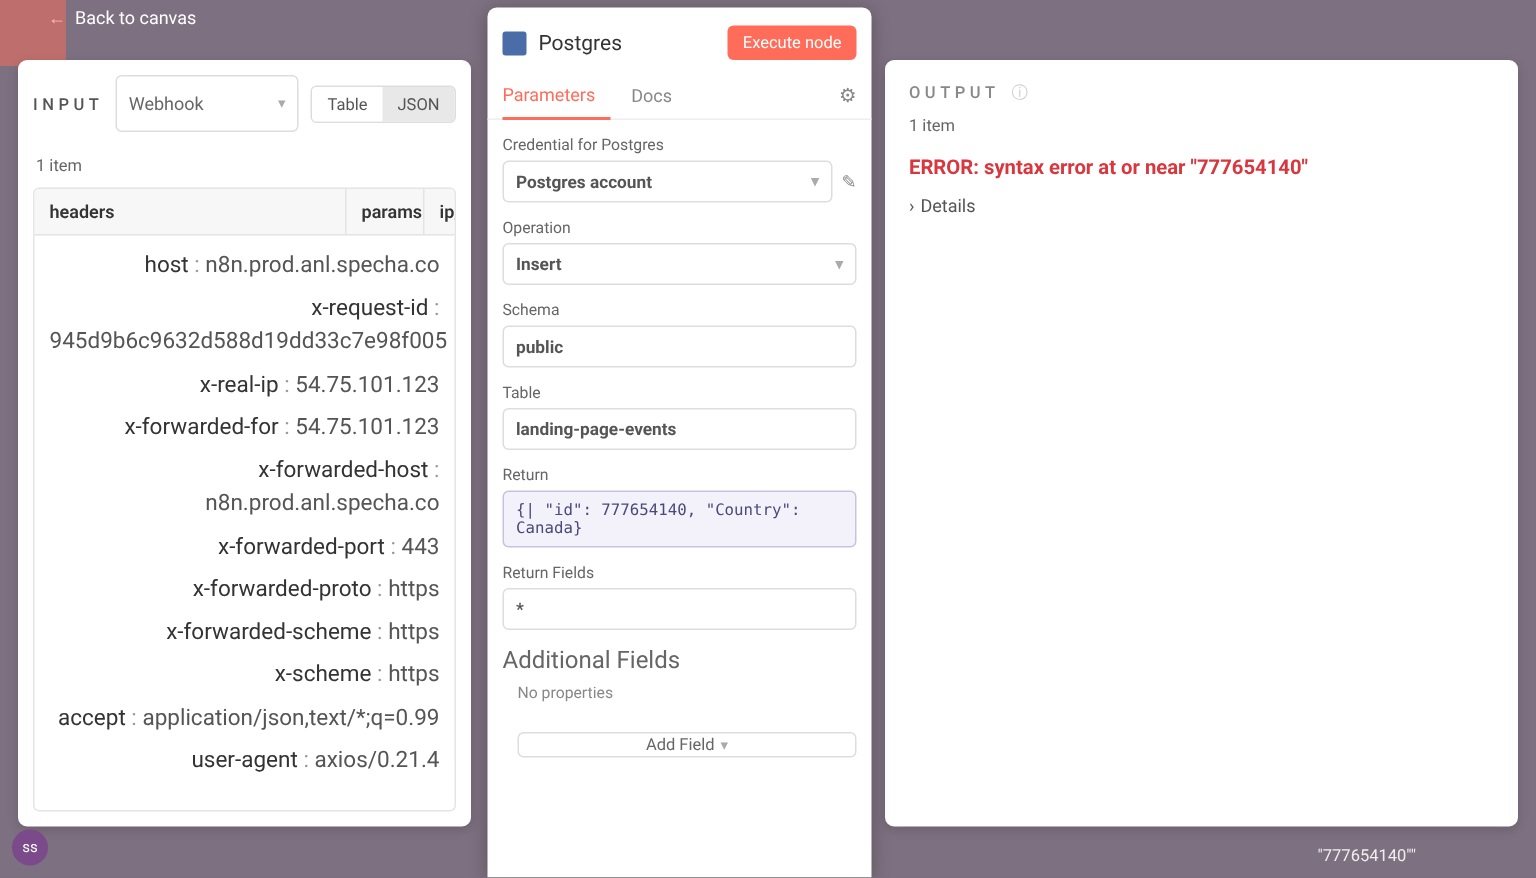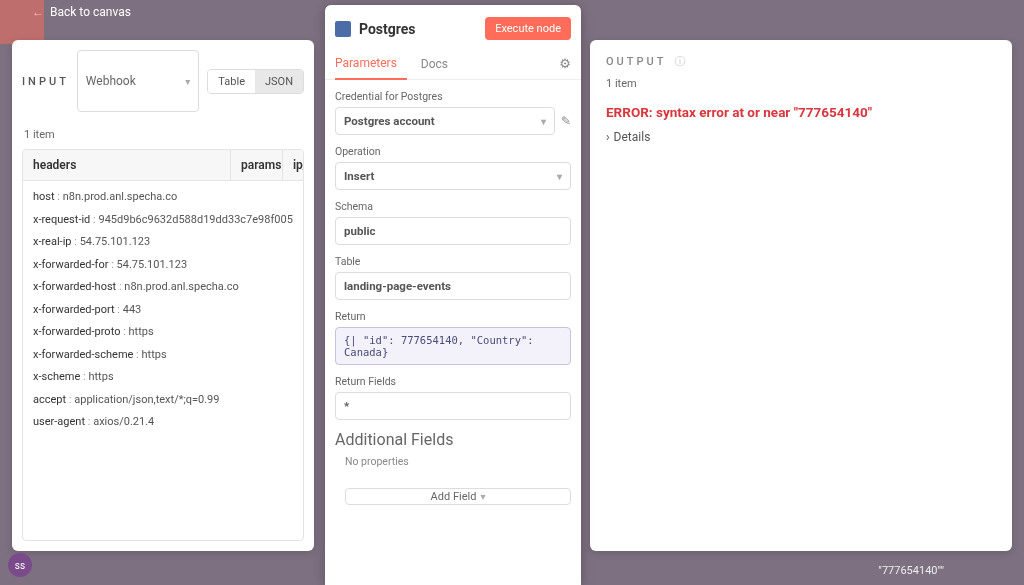--- a/index.html
+++ b/index.html
@@ -9,42 +9,42 @@
 .back-text { margin-left: 6px; }
 .logo-block { position: absolute; left: 0; top: 0; width: 44px; height: 44px; background: #ff6d5a; opacity: 0.5; border-radius: 0 0 3px 0; }
 
 .panel { background: #fff; border-radius: 6px; display: flex; flex-direction: column; box-shadow: 0 2px 8px rgba(0,0,0,0.15); }
 .input-panel { width: 302px; position: absolute; left: 12px; top: 40px; bottom: 34px; padding: 10px 10px; }
 .output-panel { position: absolute; right: 12px; top: 40px; bottom: 34px; left: 590px; padding: 14px 16px; }
 .center-panel { position: absolute; left: 325px; top: 5px; width: 256px; bottom: 0; background: #fff; border-radius: 6px 6px 0 0; box-shadow: 0 2px 12px rgba(0,0,0,0.25); padding: 0; z-index: 10; }
 
 .in-head-row { display: flex; align-items: center; gap: 8px; margin-bottom: 10px; }
 .in-title { letter-spacing: 3px; font-size: 11px; color: #555; font-weight: 500; }
-.in-select { flex: 1; border: 1px solid #ddd; border-radius: 4px; padding: 23px 8px; font-size: 12px; color: #666; background: #fff; display:flex; justify-content:space-between; align-items:center;}
+.in-select { flex: 1; border: 1px solid #ddd; border-radius: 4px; padding: 11px 8px; font-size: 12px; color: #666; background: #fff; display:flex; justify-content:space-between; align-items:center;}
 .btn-toggle-group { display: flex; border: 1px solid #ddd; border-radius: 4px; overflow: hidden; }
 .btn-toggle { padding: 5px 10px; font-size: 11px; color: #555; background: #fff; border: none; }
 .btn-toggle.active { background: #e8e8e8; }
 
 .item-count { font-size: 11px; color: #666; margin: 6px 2px 8px; }
 
 .data-table { border: 1px solid #e4e4e4; border-radius: 4px; font-size: 12px; flex:1; overflow:auto; }
 .dt-head { display: flex; background: #f7f7f7; border-bottom: 1px solid #e4e4e4; }
 .dt-head-cell { padding: 8px 10px; font-weight: 600; color: #333; font-size: 12px; }
 .dt-h-headers { flex: 1; border-right: 1px solid #e4e4e4; }
 .dt-h-params { width: 52px; border-right: 1px solid #e4e4e4; }
 .dt-h-query { width: 20px; overflow:hidden; white-space:nowrap; }
 .dt-body { padding: 8px 10px; }
-.kv { margin-bottom: 6px; color: #555; font-size: 11px; line-height: 1.5; }
+.kv { margin-bottom: 6px; color: #555; font-size: 15px; line-height: 1.5; text-align: right; }
 .kv .k { color: #333; }
 .kv .c { color: #999; }
 
 .center-head { display: flex; align-items: center; justify-content: space-between; padding: 12px 10px 8px 10px; }
 .center-head-left { display: flex; align-items: center; gap: 8px; }
 .pg-icon { width: 16px; height: 16px; background: #4a6da7; border-radius: 2px; display:inline-block; }
-.center-title { font-size: 14px; font-weight: 700; color: #333; }
+.center-title { font-size: 14px; font-weight: 400; color: #333; }
 .exec-btn { background: #ff6d5a; color: #fff; border: none; border-radius: 4px; padding: 5px 10px; font-size: 11px; cursor: pointer; }
 
 .center-tabs { display: flex; align-items: center; padding: 0 10px; border-bottom: 1px solid #eee; }
 .tab { padding: 8px 10px 8px 0; font-size: 12px; color: #888; margin-right: 14px; cursor: pointer; }
 .tab.active { color: #ff6d5a; border-bottom: 2px solid #ff6d5a; margin-bottom: -1px; }
 .gear { margin-left: auto; color: #888; font-size: 13px; cursor:pointer; }
 
 .center-body { padding: 10px 10px; overflow: auto; }
 .fld-label { font-size: 10.5px; color: #666; margin-bottom: 4px; }
 .fld-group { margin-bottom: 10px; }

